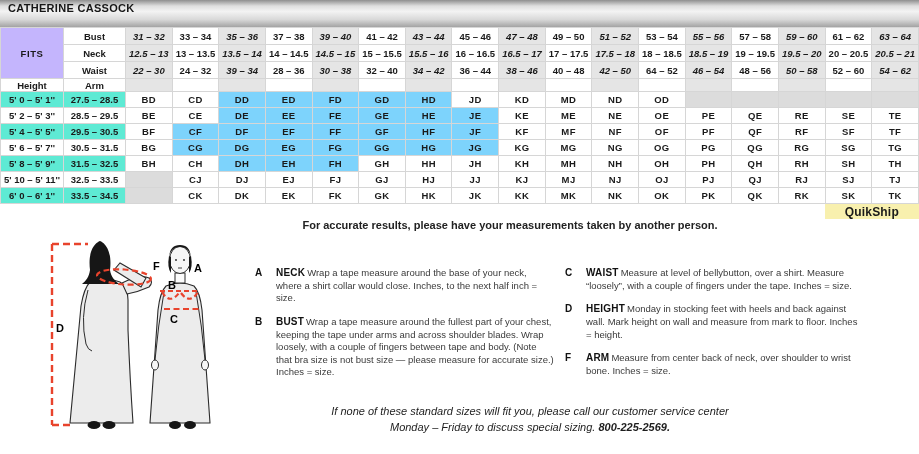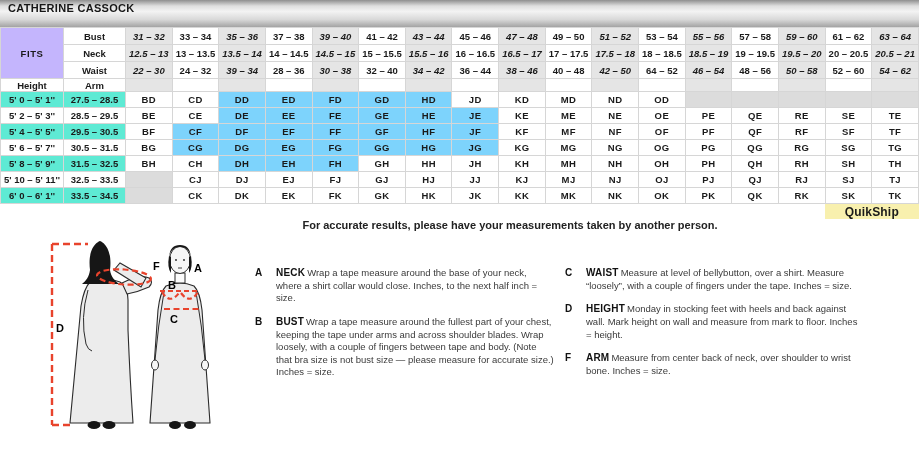--- a/index.html
+++ b/index.html
@@ -374,14 +374,21 @@
       <span class="letter">C</span><span class="term">WAIST</span><span>Measure at level of bellybutton, over a shirt. Measure “loosely”, with a couple of fingers under the tape. Inches = size.</span>
     </div>
     <div class="inst">
       <span class="letter">D</span><span class="term">HEIGHT</span><span>Monday in stocking feet with heels and back against wall. Mark height on wall and measure from mark to floor. Inches = height.</span>
     </div>
     <div class="inst">
       <span class="letter">F</span><span class="term">ARM</span><span>Measure from center back of neck, over shoulder to wrist bone. Inches = size.</span>
     </div>
   </div>
 
+  <div class="footer">
+    <div>If none of these standard sizes will fit you, please call our customer service center</div>
+    <div>
+      <span>Monday – Friday to discuss special sizing.</span>
+      <b>800-225-2569.</b>
+    </div>
+  </div>
 
 </div>
 
 </body></html>

